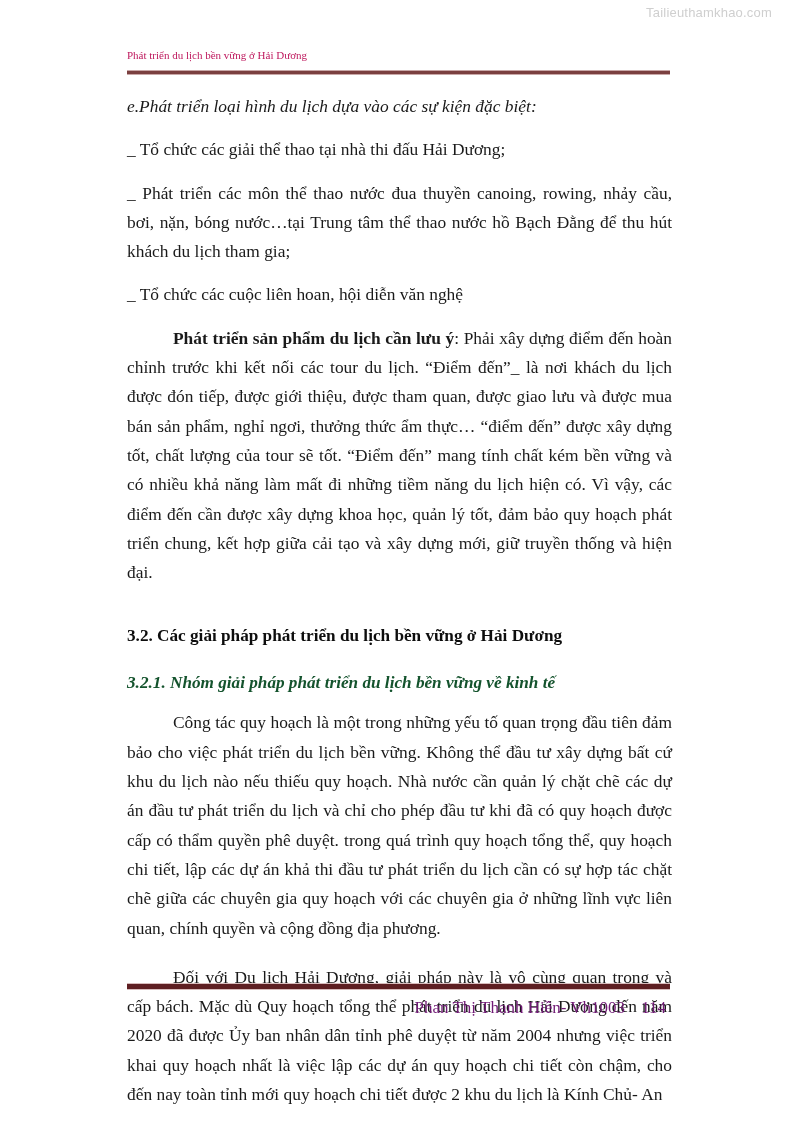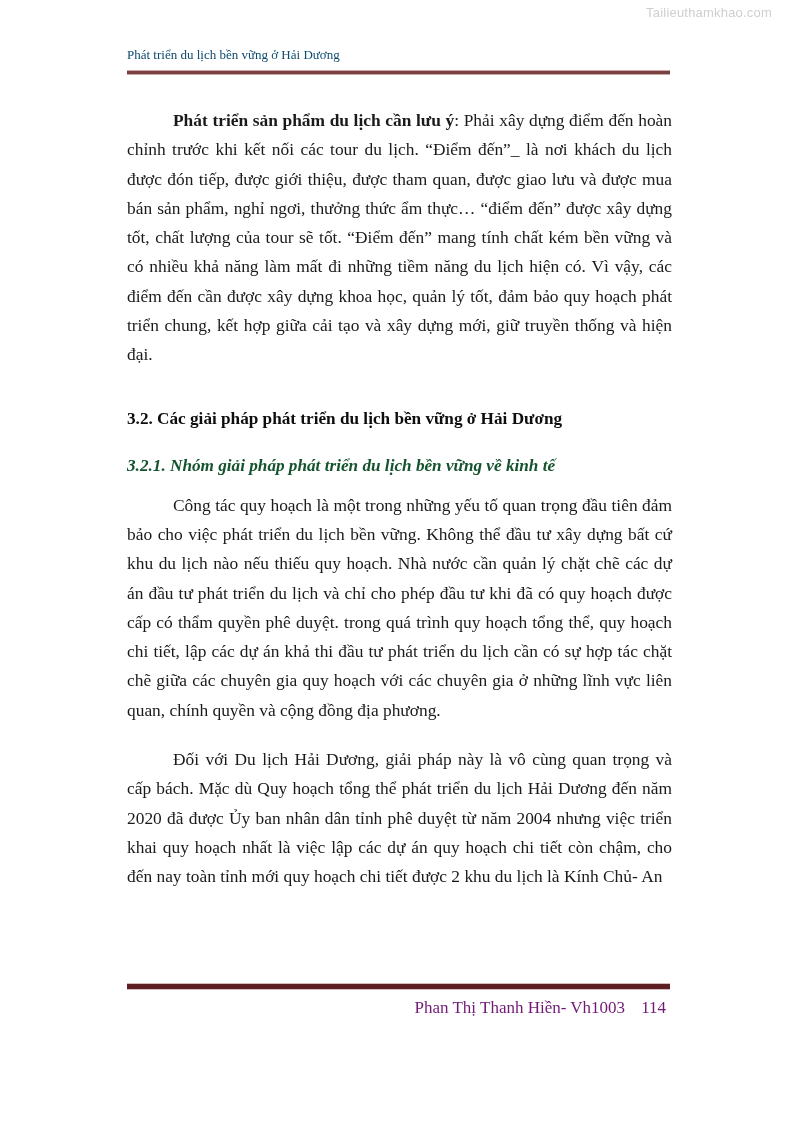--- a/index.html
+++ b/index.html
@@ -38,23 +38,23 @@
   }
 
   
   .header {
     position: absolute;
     left: 127px;
     top: 44px;
     width: 543px;
   }
   .header-title {
-    font-size: 13px;
+    font-size: 11px;
     line-height: 22px;
-    color: #0c4a6e;
+    color: #be185d;
     white-space: nowrap;
   }
   .rule-header {
     margin-top: 4px;
     width: 543px;
     height: 5px;
     background: #7b4040;
     border-top: 1px solid #c9a8a8;
     border-bottom: 1px solid #c9a8a8;
     box-sizing: border-box;
@@ -167,23 +167,27 @@
 
   <div class="watermark">Tailieuthamkhao.com</div>
 
   <div class="header">
     <div class="header-title">Phát triển du lịch bền vững ở Hải Dương</div>
     <div class="rule-header"></div>
   </div>
 
   <div class="content">
 
-
-
-
+    <p class="bullet-line first italic">e.Phát triển loại hình du lịch dựa vào các sự kiện đặc biệt:</p>
+
+    <p class="bullet-line nowrap">_ Tổ chức các giải thể thao tại nhà thi đấu Hải Dương;</p>
+
+    <p class="bullet-line">_ Phát triển các môn thể thao nước đua thuyền canoing, rowing, nhảy cầu, bơi, nặn, bóng nước…tại Trung tâm thể thao nước hồ Bạch Đằng để thu hút khách du lịch tham gia;</p>
+
+    <p class="bullet-line nowrap">_ Tổ chức các cuộc liên hoan, hội diễn văn nghệ</p>
 
     <p class="body-text para">
       <span class="lead-bold">Phát triển sản phẩm du lịch cần lưu ý</span><span>: Phải xây dựng điểm đến hoàn chỉnh trước khi kết nối các tour du lịch. “Điểm đến”_ là nơi khách du lịch được đón tiếp, được giới thiệu, được tham quan, được giao lưu và được mua bán sản phẩm, nghỉ ngơi, thưởng thức ẩm thực… “điểm đến” được xây dựng tốt, chất lượng của tour sẽ tốt. “Điểm đến” mang tính chất kém bền vững và có nhiều khả năng làm mất đi những tiềm năng du lịch hiện có. Vì vậy, các điểm đến cần được xây dựng khoa học, quản lý tốt, đảm bảo quy hoạch phát triển chung, kết hợp giữa cải tạo và xây dựng mới, giữ truyền thống và hiện đại.</span>
     </p>
 
     <h2 class="h-section">3.2. Các giải pháp phát triển du lịch bền vững ở Hải Dương</h2>
 
     <h3 class="h-sub">3.2.1. Nhóm giải pháp phát triển du lịch bền vững về kinh tế</h3>
 
 

